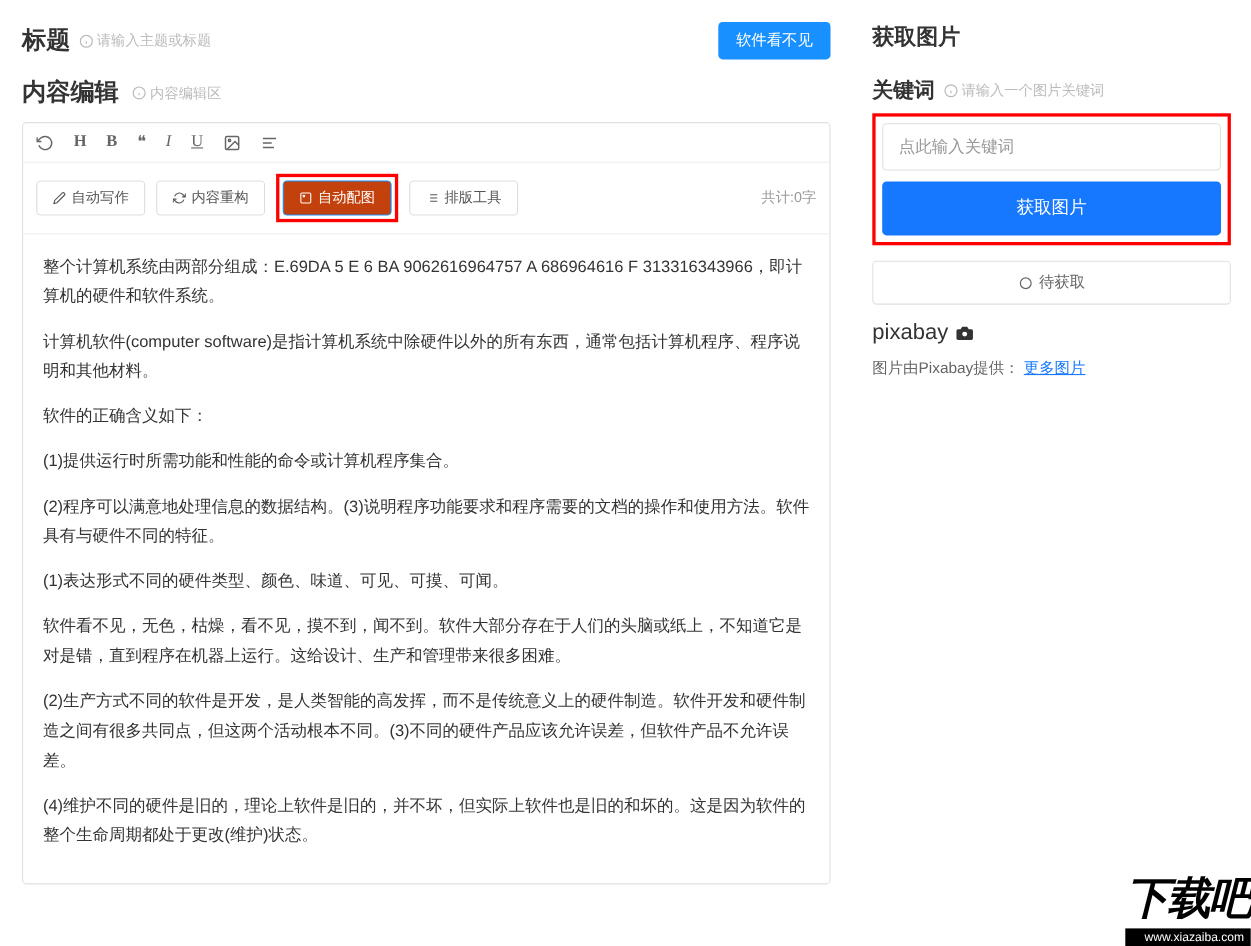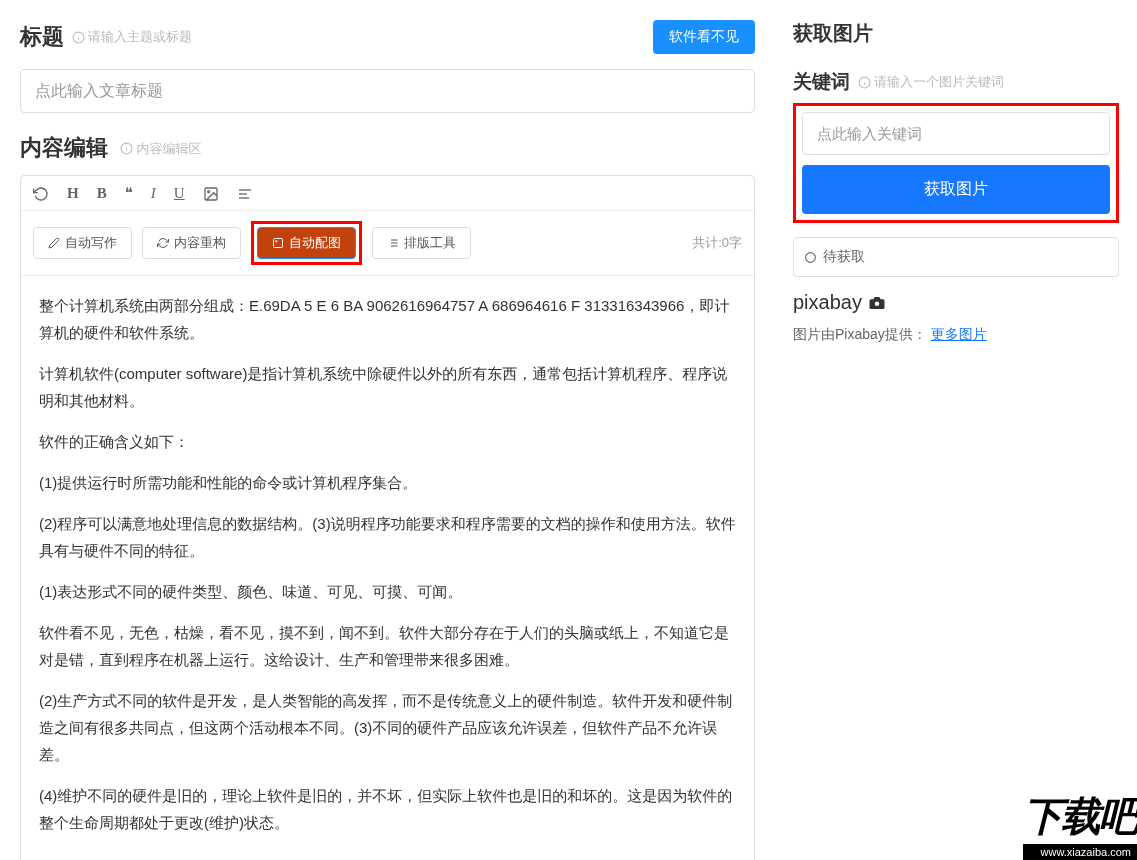--- a/index.html
+++ b/index.html
@@ -24,21 +24,21 @@
 .count { margin-left: auto; font-size: 13px; color: #999; }
 .content { padding: 16px 18px; font-size: 15px; color: #333; line-height: 1.8; }
 .content p { margin-bottom: 14px; }
 .side-title { font-size: 20px; font-weight: bold; margin-bottom: 22px; color: #333; }
 .side-label-row { display: flex; align-items: center; margin-bottom: 8px; }
 .side-label { font-size: 19px; font-weight: bold; color: #333; }
 .red-box { border: 3px solid #ff0000; padding: 6px; margin-bottom: 14px; }
 .kw-input { width: 100%; border: 1px solid #e0e0e0; border-radius: 4px; padding: 12px 14px; font-size: 15px; margin-bottom: 10px; }
 .kw-input::placeholder { color: #999; }
 .get-btn { width: 100%; background: #1677ff; color: #fff; border: none; border-radius: 4px; padding: 14px; font-size: 16px; cursor: pointer; }
-.pending { border: 1px solid #e0e0e0; border-radius: 4px; padding: 10px; text-align: center; font-size: 14px; color: #666; margin-bottom: 14px; display: flex; align-items: center; gap: 6px; }
+.pending { border: 1px solid #e0e0e0; border-radius: 4px; padding: 10px; text-align: center; font-size: 14px; color: #666; margin-bottom: 14px; display: flex; align-items: center; justify-content: center; gap: 6px; }
 .pixabay { display: flex; align-items: center; font-size: 20px; color: #333; margin-bottom: 12px; }
 .pixabay-camera { font-size: 18px; margin-left: 4px; }
 .credit { font-size: 14px; color: #666; margin-bottom: 14px; }
 .credit a { color: #1677ff; text-decoration: underline; }
 .promo { font-size: 13px; color: #bbb; display: flex; align-items: center; gap: 4px; }
 .watermark { position: fixed; right: 0; bottom: 0; text-align: right; }
 .wm-logo { font-size: 40px; font-weight: 700; font-style: italic; color: #000; text-shadow: 2px 2px 0 #fff, -2px -2px 0 #fff; letter-spacing: -2px; }
 .wm-url { background: #000; color: #fff; font-size: 11px; padding: 2px 6px; }
 svg { display: inline-block; vertical-align: middle; }
 </style>
@@ -51,21 +51,20 @@
     <span class="hint">
       <svg width="13" height="13" viewBox="0 0 24 24" fill="none" stroke="#bbb" stroke-width="2">
           <circle cx="12" cy="12" r="10"></circle>
           <line x1="12" y1="16" x2="12" y2="12"></line>
           <line x1="12" y1="8" x2="12.01" y2="8"></line>
         </svg>
       <span>请输入主题或标题</span>
     </span>
     <button class="clear-btn">软件看不见</button>
   </div>
-  <input class="title-input" placeholder="点此输入文章标题" style="">
 
   <div class="editor-header">
     <span class="section-title">内容编辑</span>
     <span class="hint">
       <svg width="13" height="13" viewBox="0 0 24 24" fill="none" stroke="#bbb" stroke-width="2">
           <circle cx="12" cy="12" r="10"></circle>
           <line x1="12" y1="16" x2="12" y2="12"></line>
           <line x1="12" y1="8" x2="12.01" y2="8"></line>
         </svg>
       <span>内容编辑区</span>

